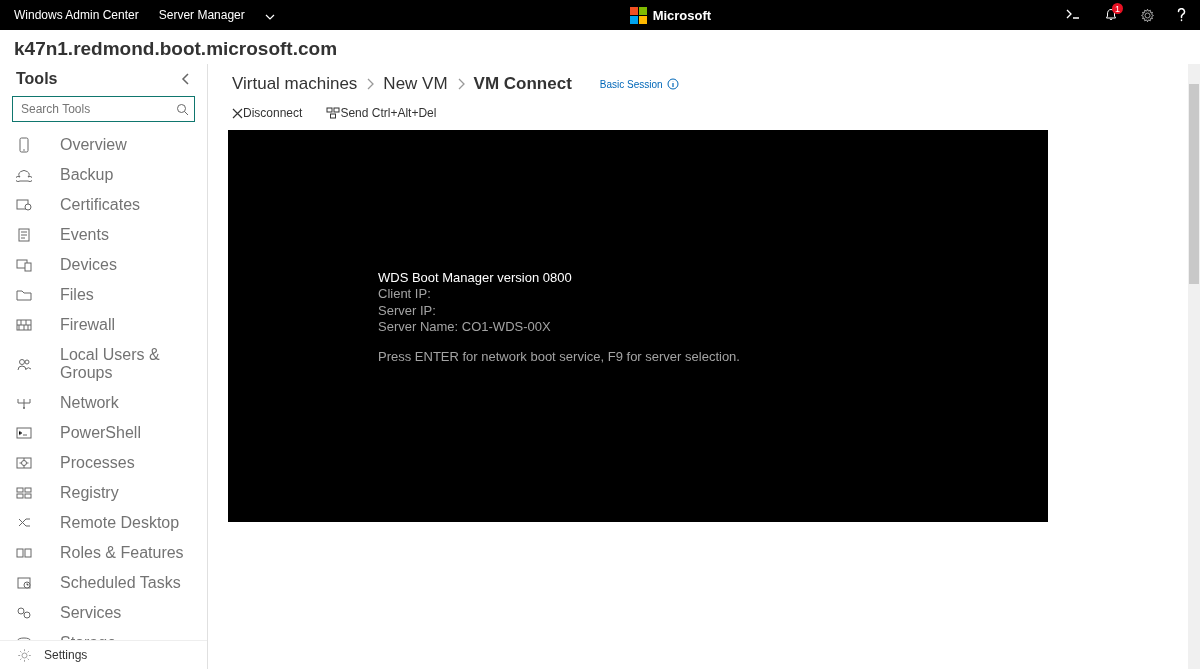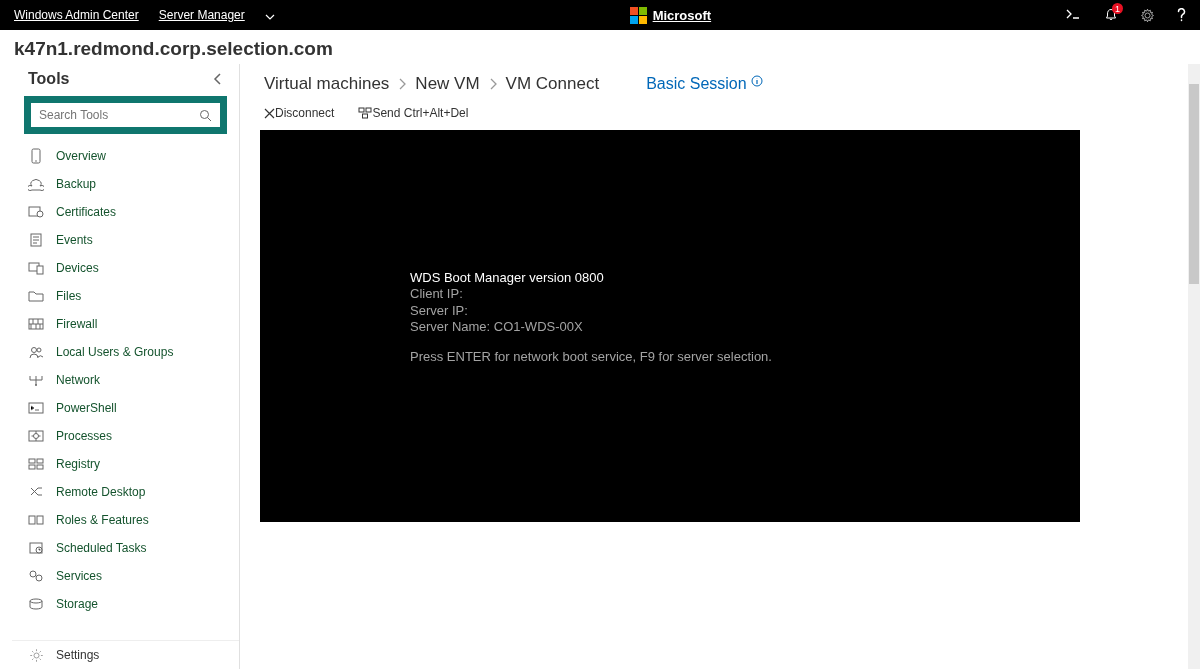--- a/index.html
+++ b/index.html
@@ -16,21 +16,20 @@
     }
     
     .topbar {
       height: 30px;
       background: #000;
       color: #fff;
       display: flex;
       align-items: center;
       padding: 7px 10px;
       font-size: 12px;
-      text-decoration: underline;
     }
     .topbar-left {
       display: flex;
       align-items: center;
       gap: 20px;
     }
     .topbar-title {
       font-size: 12px;
       margin-left: 4px;
     }
@@ -94,42 +93,42 @@
       font-weight: 700;
       font-size: 19px;
       color: #333;
     }
     
     .main {
       display: flex;
       height: calc(100% - 30px - 36px);
     }
     .sidebar {
-      width: 240px;
+      width: 208px;
       border-right: 1px solid #e0e0e0;
       display: flex;
       flex-direction: column;
-      padding: 0 0 0 12px;
+      padding: 0 0 0 0;
     }
     .tools-header {
       display: flex;
       justify-content: space-between;
       align-items: center;
       padding: 6px 16px 8px 16px;
       font-size: 16px;
       font-weight: 600;
       color: #333;
     }
     .tools-collapse {
       cursor: pointer;
       color: #666;
     }
     .search-box {
       margin: 0 12px 8px 12px;
-      border: 7px solid #0f766e;
+      border: 1px solid #0f766e;
       display: flex;
       align-items: center;
       padding: 5px 8px;
     }
     .search-box input {
       border: none;
       outline: none;
       flex: 1;
       font-size: 12px;
       color: #666;
@@ -147,24 +146,24 @@
     }
     .tools-list::-webkit-scrollbar-thumb {
       background: #c0c0c0;
     }
     .tools-list::-webkit-scrollbar-track {
       background: #f0f0f0;
     }
     .tool-item {
       display: flex;
       align-items: center;
-      gap: 12px;
+      gap: 28px;
       padding: 6px 16px;
-      font-size: 12px;
-      color: #14532d;
+      font-size: 16px;
+      color: #737373;
       cursor: pointer;
     }
     .tool-icon {
       width: 16px;
       height: 16px;
       display: flex;
       align-items: center;
       justify-content: center;
       color: #666;
     }
@@ -194,29 +193,29 @@
       gap: 8px;
     }
     .breadcrumb-row .sep {
       color: #999;
       font-size: 15px;
     }
     .breadcrumb-link {
       cursor: pointer;
     }
     .breadcrumb-bold {
-      font-weight: 400;
+      font-weight: 700;
     }
     .session-link {
-      margin-left: 39px;
+      margin-left: 20px;
       color: #0067b8;
-      font-size: 16px;
-      cursor: pointer;
-      display: flex;
-      align-items: flex-start;
+      font-size: 10px;
+      cursor: pointer;
+      display: flex;
+      align-items: flex-end;
       gap: 4px;
     }
     .action-row {
       display: flex;
       align-items: center;
       gap: 24px;
       padding: 6px 24px 10px 24px;
       font-size: 12px;
       color: #333;
     }
@@ -301,21 +300,21 @@
         </svg>
     </div>
     <div class="topbar-icon">
       <svg width="9" height="14" viewBox="0 0 9 14">
           <path d="M1.5 3.5 A3 3 0 1 1 5.5 6.5 L4.5 8 L4.5 9.5 M4.5 12 L4.5 12.5" stroke="#fff" stroke-width="1.5" fill="none" stroke-linecap="round"></path>
         </svg>
     </div>
   </div>
 </div>
 
-<div class="server-bar">k47n1.redmond.corp.selection.com</div>
+<div class="server-bar">k47n1.redmond.boot.microsoft.com</div>
 
 <div class="main">
 
   <div class="sidebar">
     <div class="tools-header">
       <span>Tools</span>
       <span class="tools-collapse">
         <svg width="10" height="12" viewBox="0 0 10 12">
             <path d="M7 1 L2 6 L7 11" stroke="#666" stroke-width="1.5" fill="none"></path>
           </svg>

